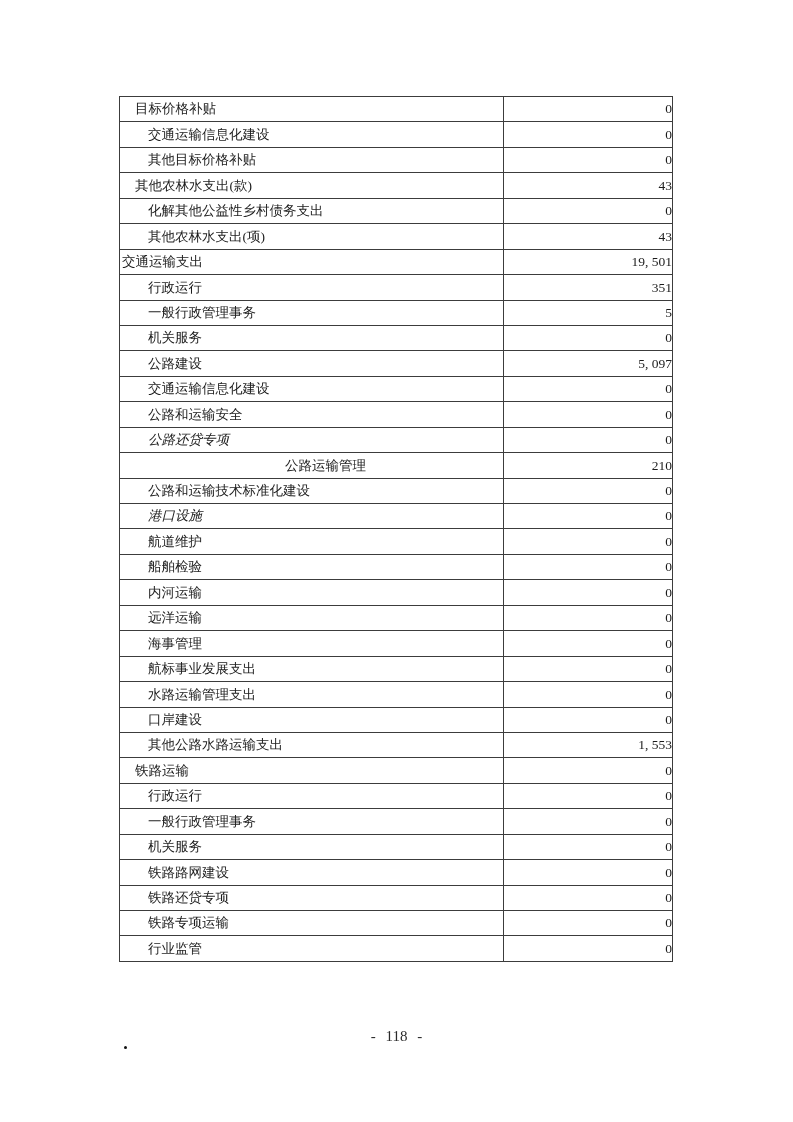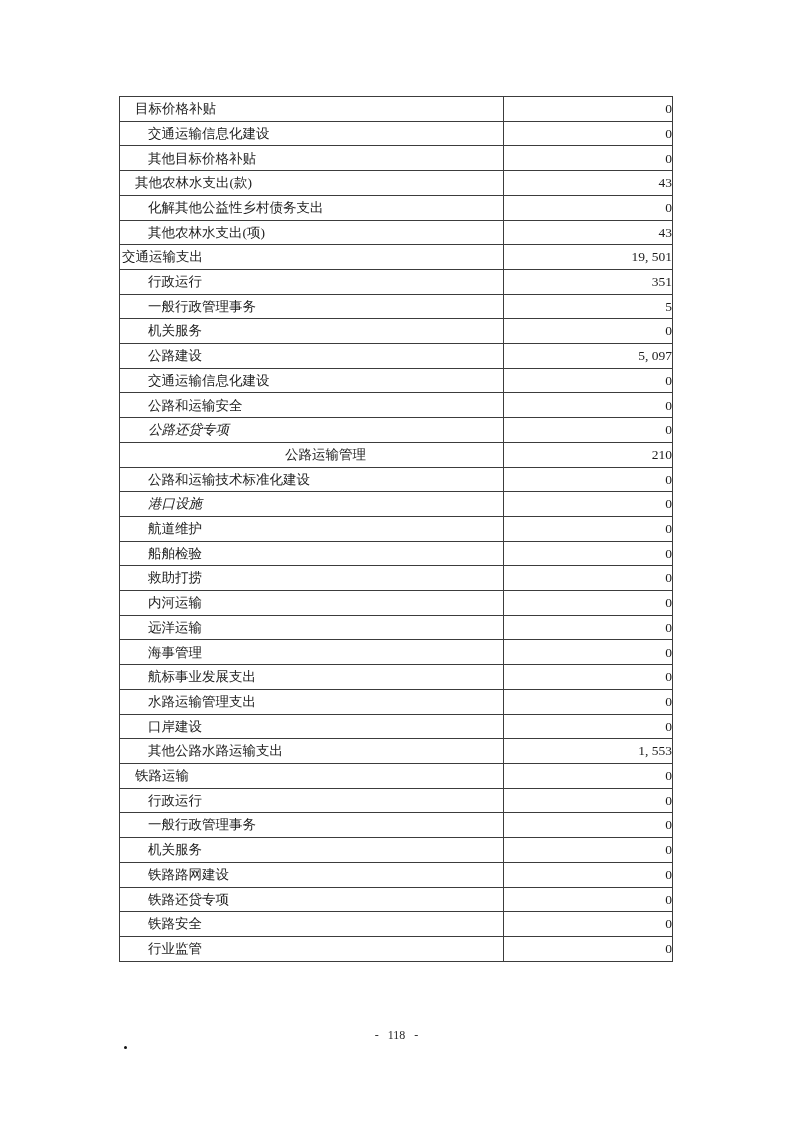--- a/index.html
+++ b/index.html
@@ -44,21 +44,21 @@
   td.cell-value {
     text-align: right;
     padding-right: 4px;
   }
   .footer {
     position: absolute;
     top: 1028px;
     left: 0;
     width: 793px;
     text-align: center;
-    font-size: 12px;
+    font-size: 15px;
     color: #2a2a2a;
     word-spacing: 6px;
   }
   .stray-dot {
     position: absolute;
     left: 124px;
     top: 1046px;
     width: 3px;
     height: 3px;
     background: #111111;
@@ -146,24 +146,20 @@
         </tr>
         <tr>
           <td class="cell-label" style="padding-left: 28px;">航道维护</td>
           <td class="cell-value">0</td>
         </tr>
         <tr>
           <td class="cell-label" style="padding-left: 28px;">船舶检验</td>
           <td class="cell-value">0</td>
         </tr>
         <tr>
-          <td class="cell-label" style="padding-left: 28px;">救助打捞</td>
-          <td class="cell-value">0</td>
-        </tr>
-        <tr>
           <td class="cell-label" style="padding-left: 28px;">内河运输</td>
           <td class="cell-value">0</td>
         </tr>
         <tr>
           <td class="cell-label" style="padding-left: 28px;">远洋运输</td>
           <td class="cell-value">0</td>
         </tr>
         <tr>
           <td class="cell-label" style="padding-left: 28px;">海事管理</td>
           <td class="cell-value">0</td>
@@ -202,21 +198,21 @@
         </tr>
         <tr>
           <td class="cell-label" style="padding-left: 28px;">铁路路网建设</td>
           <td class="cell-value">0</td>
         </tr>
         <tr>
           <td class="cell-label" style="padding-left: 28px;">铁路还贷专项</td>
           <td class="cell-value">0</td>
         </tr>
         <tr>
-          <td class="cell-label" style="padding-left: 28px;">铁路安全</td>
+          <td class="cell-label" style="padding-left: 28px;">铁路专项运输</td>
           <td class="cell-value">0</td>
         </tr>
         <tr>
           <td class="cell-label" style="padding-left: 28px;">行业监管</td>
           <td class="cell-value">0</td>
         </tr>
       </tbody>
   </table>
 
   <div class="footer">

